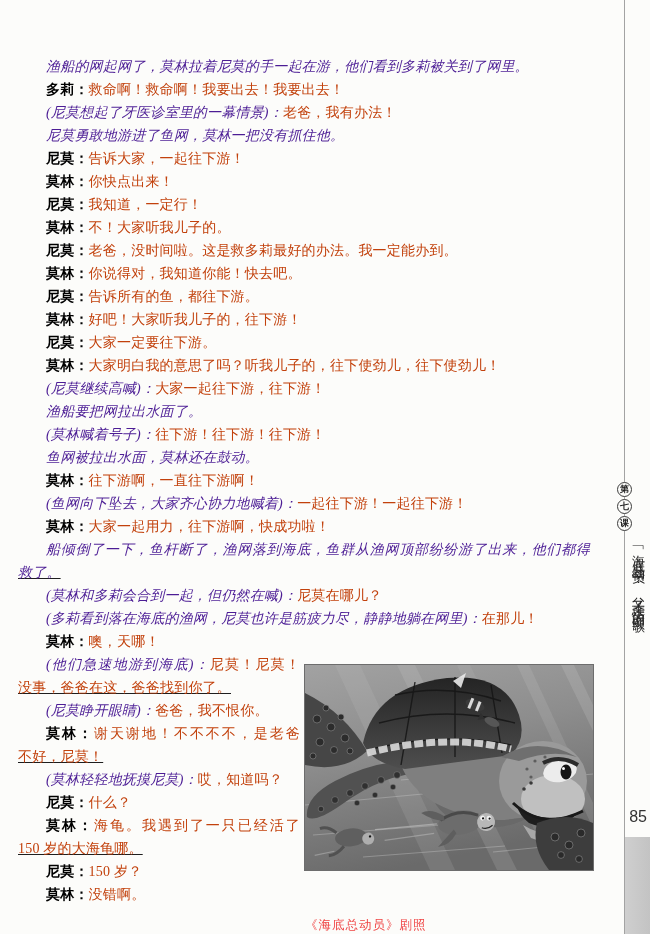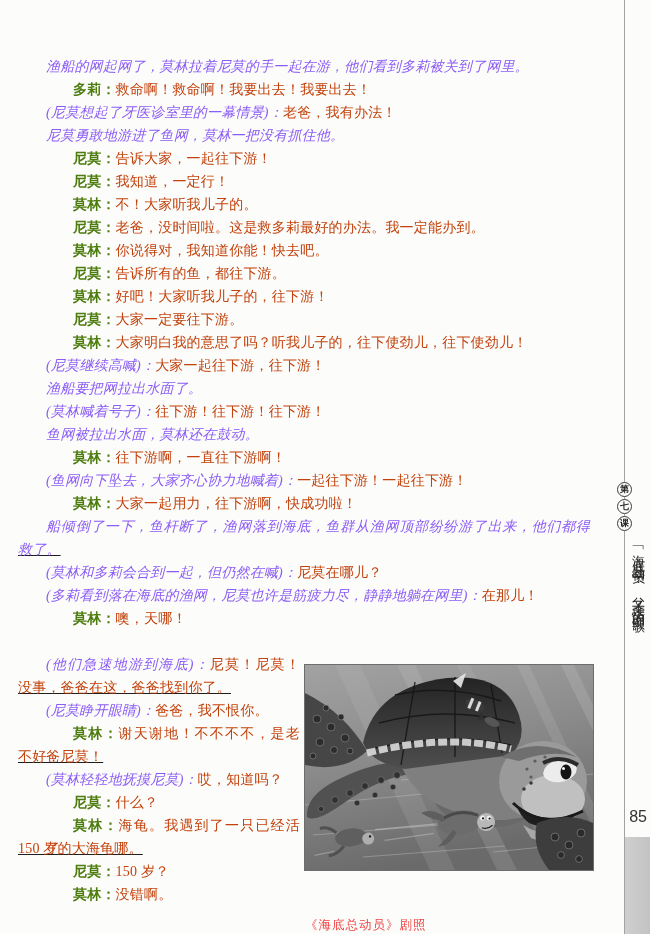--- a/index.html
+++ b/index.html
@@ -17,22 +17,22 @@
   .tb-side { left:18px; top:653px; width:282px; }
   .line {
     height:23px; line-height:23px;
     font-size:14px;
     white-space:nowrap;
     letter-spacing:0.2px;
   }
   .line.ind  { padding-left:28px; }
   .line.cont { padding-left:0;text-decoration:underline; }
   .line.jl   { text-align:justify; text-align-last:justify; text-justify:inter-character; white-space:normal; }
-  .seg-narr  { font-style:italic; color:#8b5cf6;margin-top:44px; }
-  .seg-name  { font-weight:bold; font-family:"Liberation Sans", sans-serif; color:#4d7c0f;margin-left:27px; }
+  .seg-narr  { font-style:italic; color:#4c1d95;margin-top:44px; }
+  .seg-name  { font-weight:bold; font-family:"Liberation Sans", sans-serif; color:#000000; }
   .seg-say   { color:#c2410c; }
   
   .photo {
     position:absolute; left:305px; top:665px;
     width:288px; height:205px;
     outline:1px solid #6d6d6d;
     background:#888;
   }
   .photo svg { display:block; }
   .caption {
@@ -69,20 +69,21 @@
 </style>
 </head>
 <body>
 
 <div class="text-block tb-main">
     <div class="line ind"><span class="seg-narr">渔船的网起网了，莫林拉着尼莫的手一起在游，他们看到多莉被关到了网里。</span></div>
     <div class="line ind"><span class="seg-name">多莉：</span><span class="seg-say">救命啊！救命啊！我要出去！我要出去！</span></div>
     <div class="line ind"><span class="seg-narr">(尼莫想起了牙医诊室里的一幕情景)：</span><span class="seg-say">老爸，我有办法！</span></div>
     <div class="line ind"><span class="seg-narr">尼莫勇敢地游进了鱼网，莫林一把没有抓住他。</span></div>
     <div class="line ind"><span class="seg-name">尼莫：</span><span class="seg-say">告诉大家，一起往下游！</span></div>
+    <div class="line ind"><span class="seg-name">莫林：</span><span class="seg-say">你快点出来！</span></div>
     <div class="line ind"><span class="seg-name">尼莫：</span><span class="seg-say">我知道，一定行！</span></div>
     <div class="line ind"><span class="seg-name">莫林：</span><span class="seg-say">不！大家听我儿子的。</span></div>
     <div class="line ind"><span class="seg-name">尼莫：</span><span class="seg-say">老爸，没时间啦。这是救多莉最好的办法。我一定能办到。</span></div>
     <div class="line ind"><span class="seg-name">莫林：</span><span class="seg-say">你说得对，我知道你能！快去吧。</span></div>
     <div class="line ind"><span class="seg-name">尼莫：</span><span class="seg-say">告诉所有的鱼，都往下游。</span></div>
     <div class="line ind"><span class="seg-name">莫林：</span><span class="seg-say">好吧！大家听我儿子的，往下游！</span></div>
     <div class="line ind"><span class="seg-name">尼莫：</span><span class="seg-say">大家一定要往下游。</span></div>
     <div class="line ind"><span class="seg-name">莫林：</span><span class="seg-say">大家明白我的意思了吗？听我儿子的，往下使劲儿，往下使劲儿！</span></div>
     <div class="line ind"><span class="seg-narr">(尼莫继续高喊)：</span><span class="seg-say">大家一起往下游，往下游！</span></div>
     <div class="line ind"><span class="seg-narr">渔船要把网拉出水面了。</span></div>

